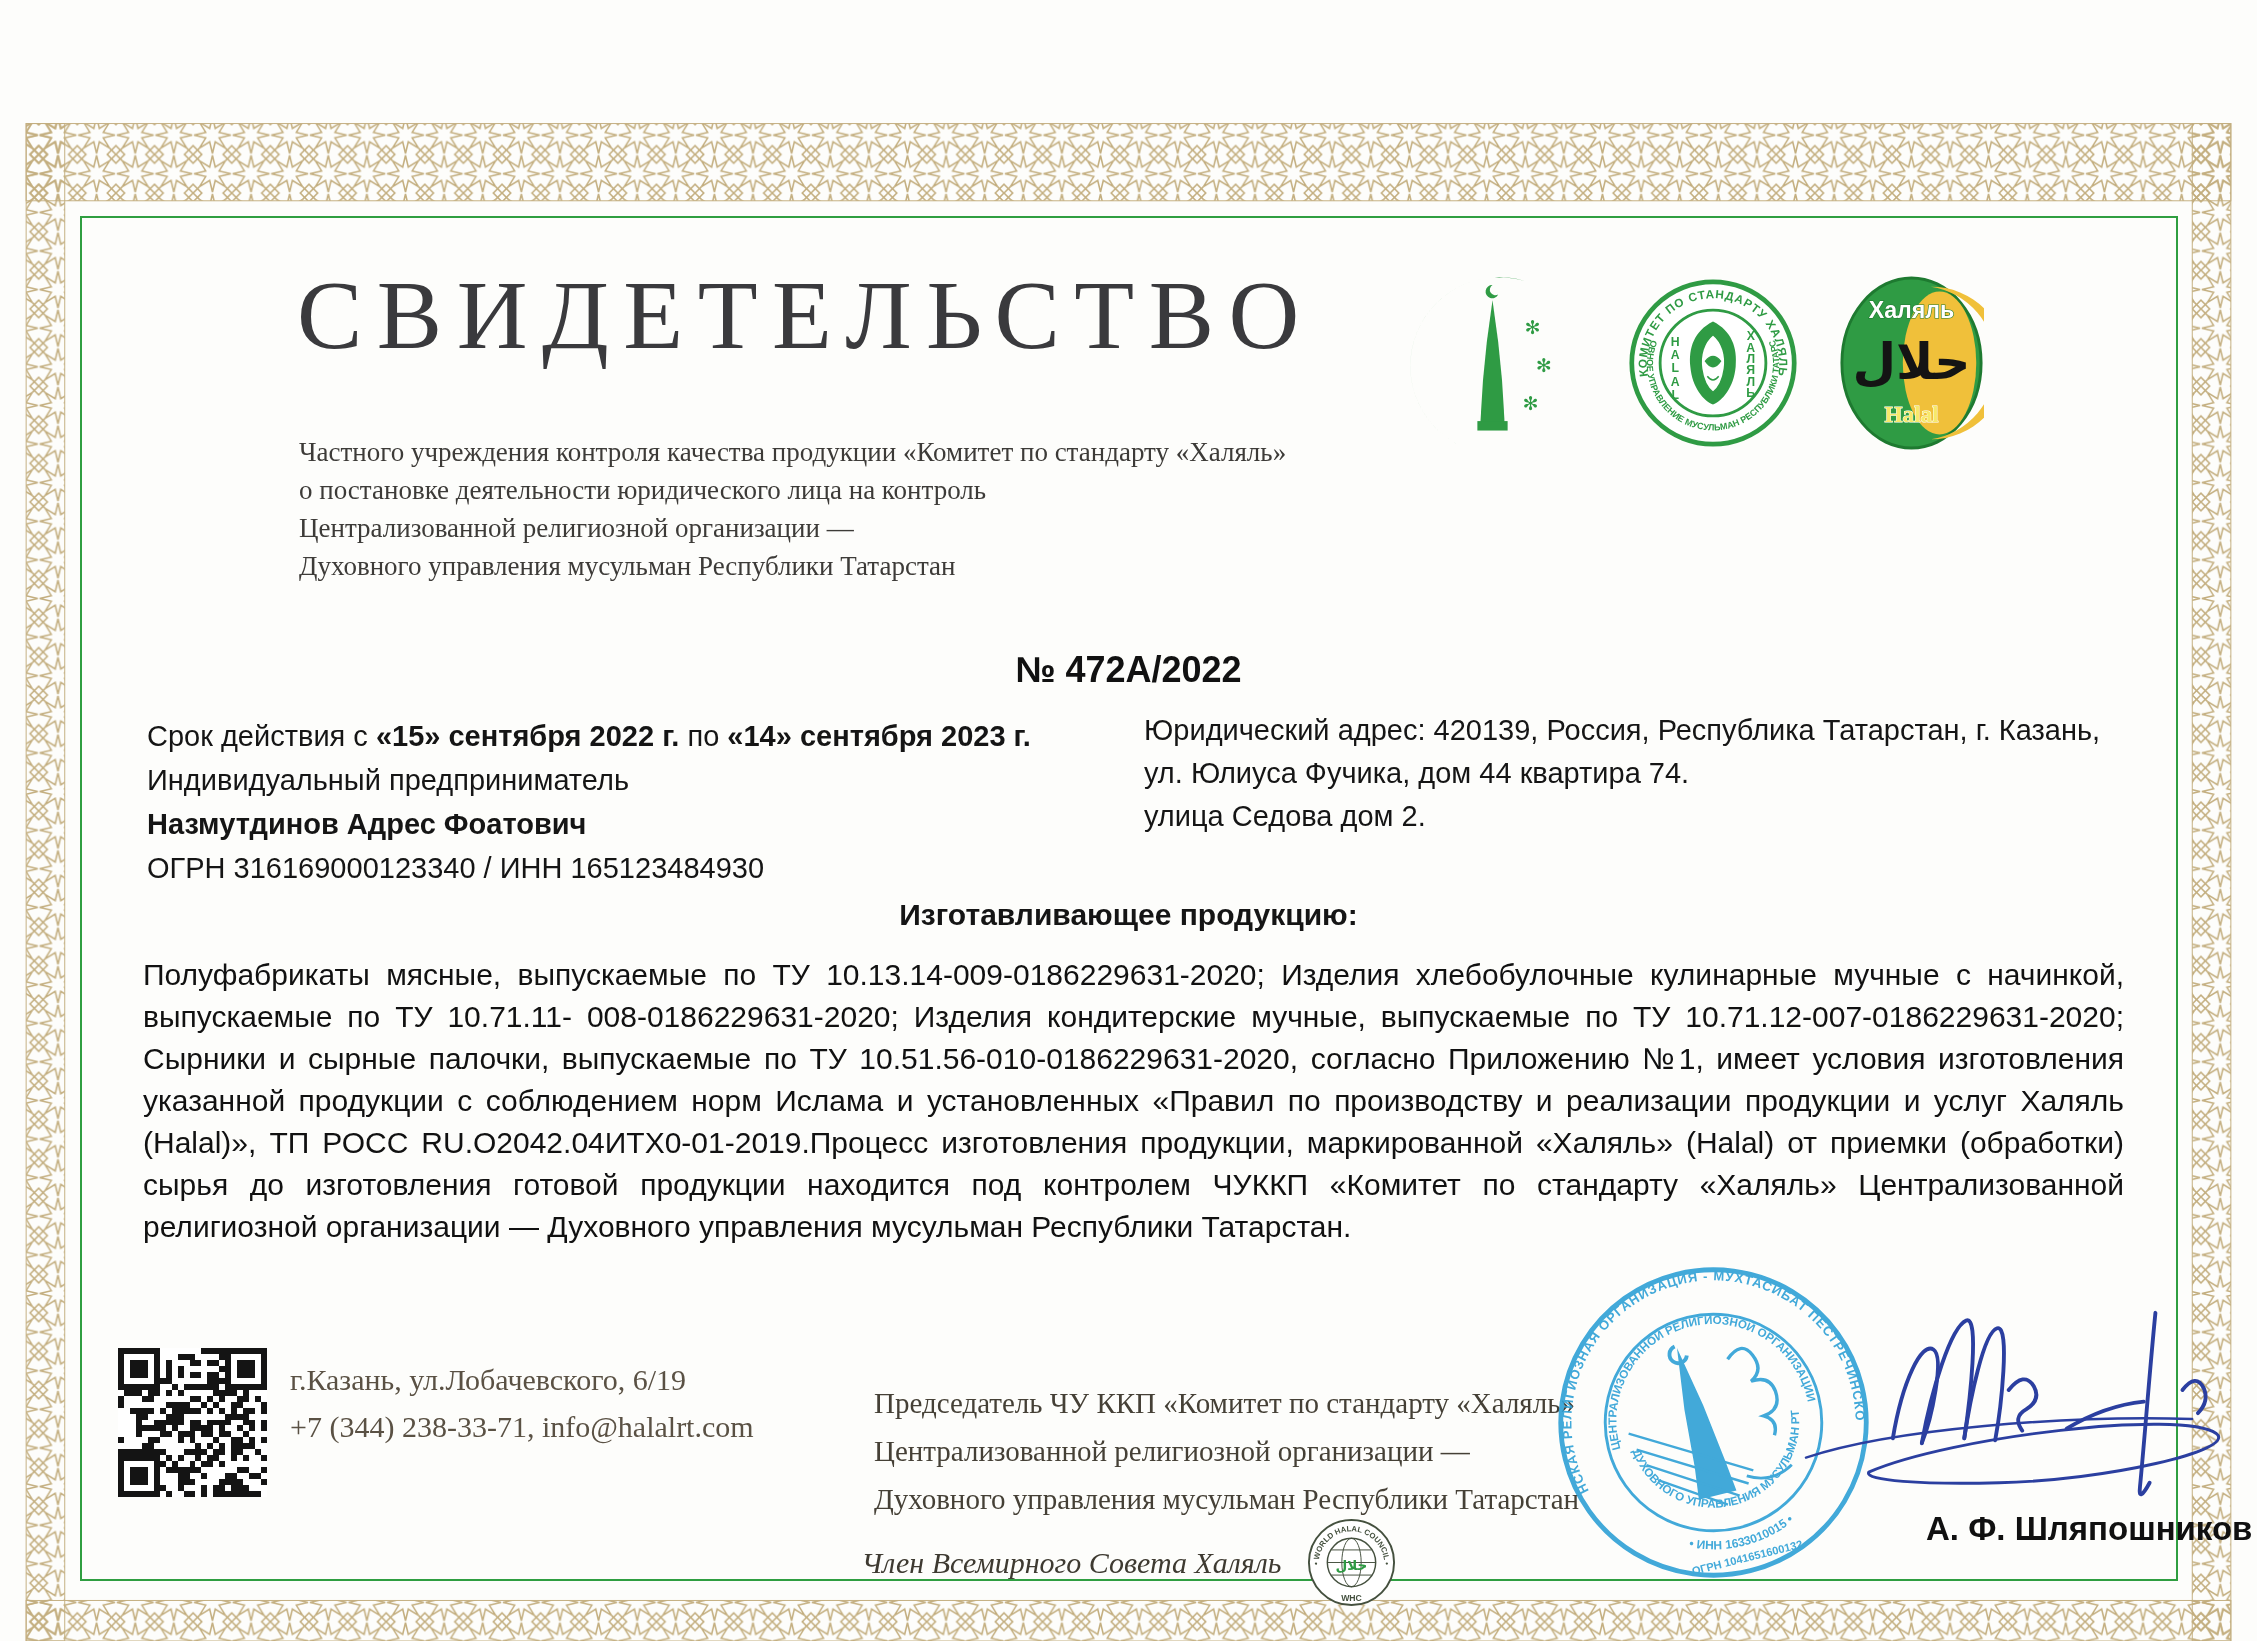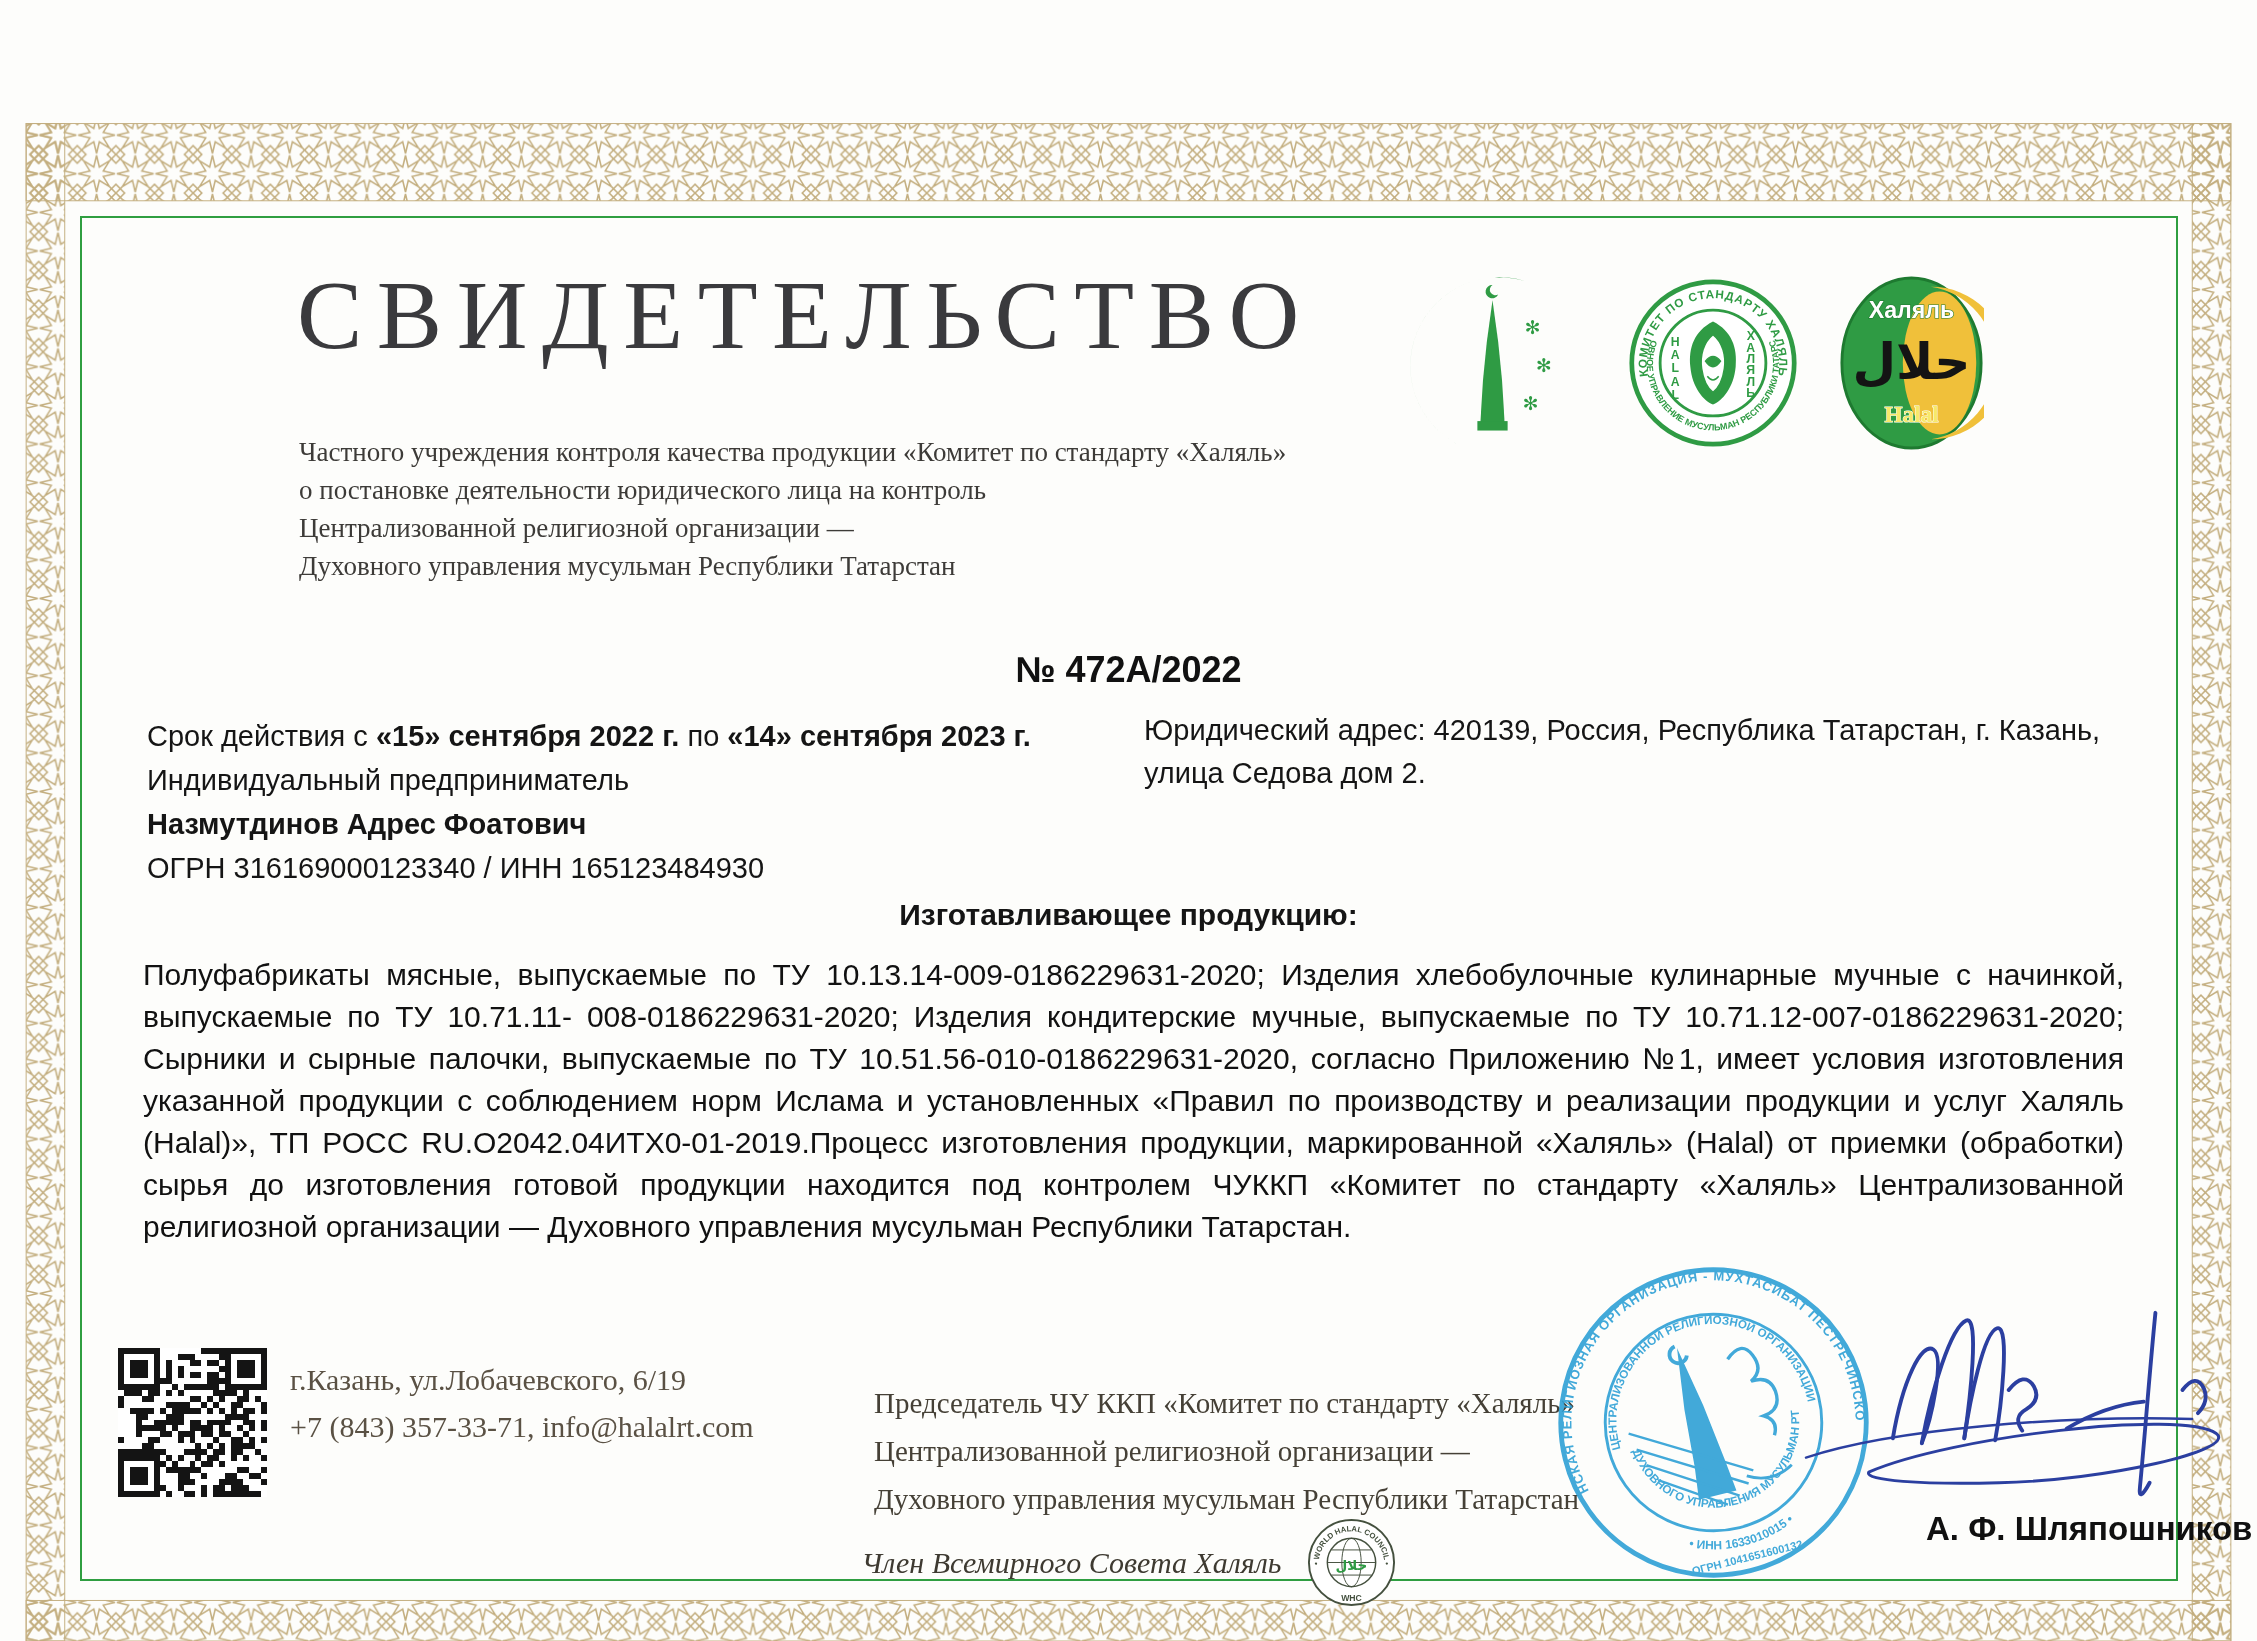--- a/index.html
+++ b/index.html
@@ -159,20 +159,21 @@
 
 <div class="abs validity-block">
   <div><span>Срок действия с </span><span class="b">«15» сентября 2022 г.</span><span> по </span><span class="b">«14» сентября 2023 г.</span></div>
   <div>Индивидуальный предприниматель</div>
   <div class="holder-name">Назмутдинов Адрес Фоатович</div>
   <div>ОГРН 316169000123340  / ИНН  165123484930</div>
 </div>
 
 <div class="abs address-block">
   <div>Юридический адрес: 420139, Россия, Республика Татарстан, г. Казань,</div>
+  <div>ул. Юлиуса Фучика, дом 44  квартира 74.</div>
   <div>улица  Седова дом 2.</div>
 </div>
 
 <div class="abs products-heading">Изготавливающее продукцию:</div>
 <div class="abs products-text">Полуфабрикаты мясные, выпускаемые по ТУ 10.13.14-009-0186229631-2020; Изделия хлебобулочные кулинарные мучные с начинкой, выпускаемые по ТУ 10.71.11- 008-0186229631-2020;  Изделия кондитерские мучные, выпускаемые  по ТУ 10.71.12-007-0186229631-2020; Сырники и сырные палочки, выпускаемые по ТУ 10.51.56-010-0186229631-2020, согласно Приложению №1, имеет условия изготовления указанной продукции с соблюдением норм Ислама и установленных «Правил по производству и реализации продукции и услуг Халяль (Halal)», ТП РОСС RU.О2042.04ИТХ0-01-2019.Процесс изготовления продукции, маркированной «Халяль» (Halal) от приемки (обработки) сырья до изготовления готовой продукции находится под контролем ЧУККП «Комитет по стандарту «Халяль» Централизованной религиозной организации — Духовного управления мусульман Республики Татарстан.</div>
 
 <div class="abs qr">
     <i style="grid-area:1/1"></i>
     <i style="grid-area:1/2"></i>
     <i style="grid-area:1/3"></i>
@@ -494,21 +495,21 @@
     <i style="grid-area:25/19"></i>
     <i style="grid-area:25/20"></i>
     <i style="grid-area:25/21"></i>
     <i style="grid-area:25/22"></i>
     <i style="grid-area:25/23"></i>
     <i style="grid-area:25/24"></i>
   </div>
 
 <div class="abs contact-block">
   <div>г.Казань, ул.Лобачевского, 6/19</div>
-  <div>+7 (843) 357-33-71, info@halalrt.com</div>
+  <div>+7 (344) 238-33-71, info@halalrt.com</div>
 </div>
 
 <div class="abs chairman-block">
   <div>Председатель ЧУ ККП «Комитет по стандарту «Халяль»</div>
   <div>Централизованной религиозной организации —</div>
   <div>Духовного управления мусульман Республики Татарстан</div>
 </div>
 
 <svg class="abs stamp" width="319" height="319" viewBox="-165 -165 330 330" xmlns="http://www.w3.org/2000/svg">
   <defs>

